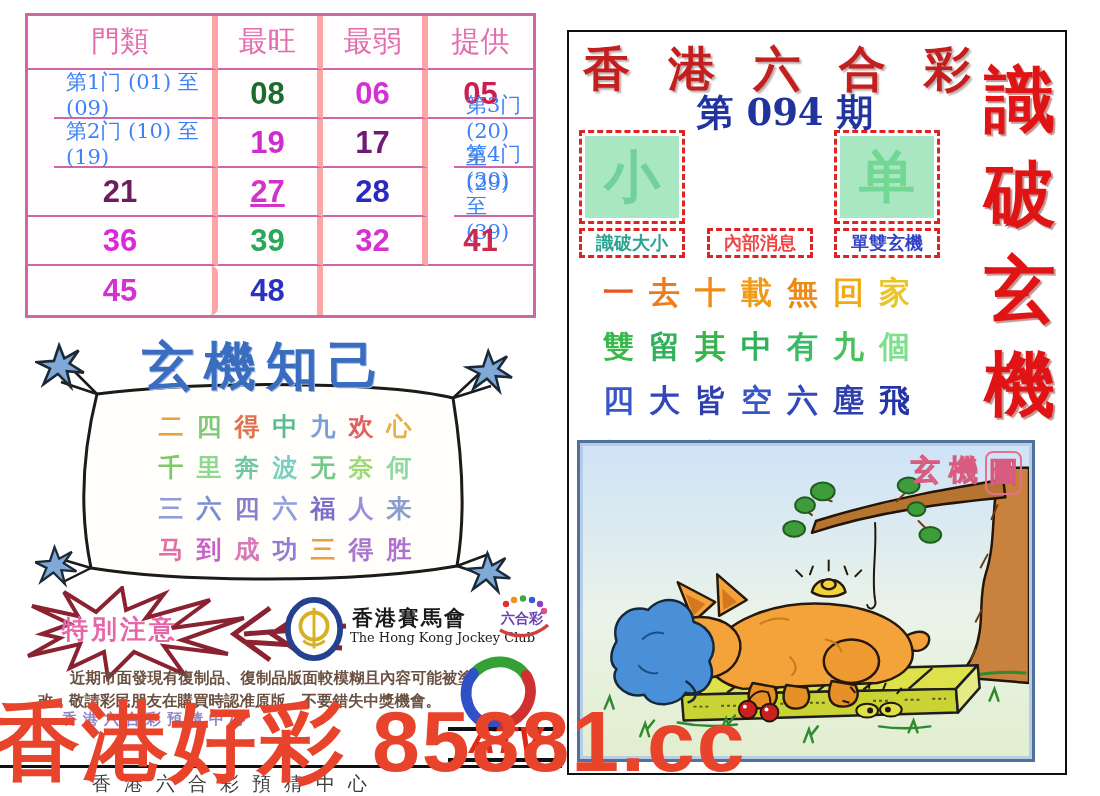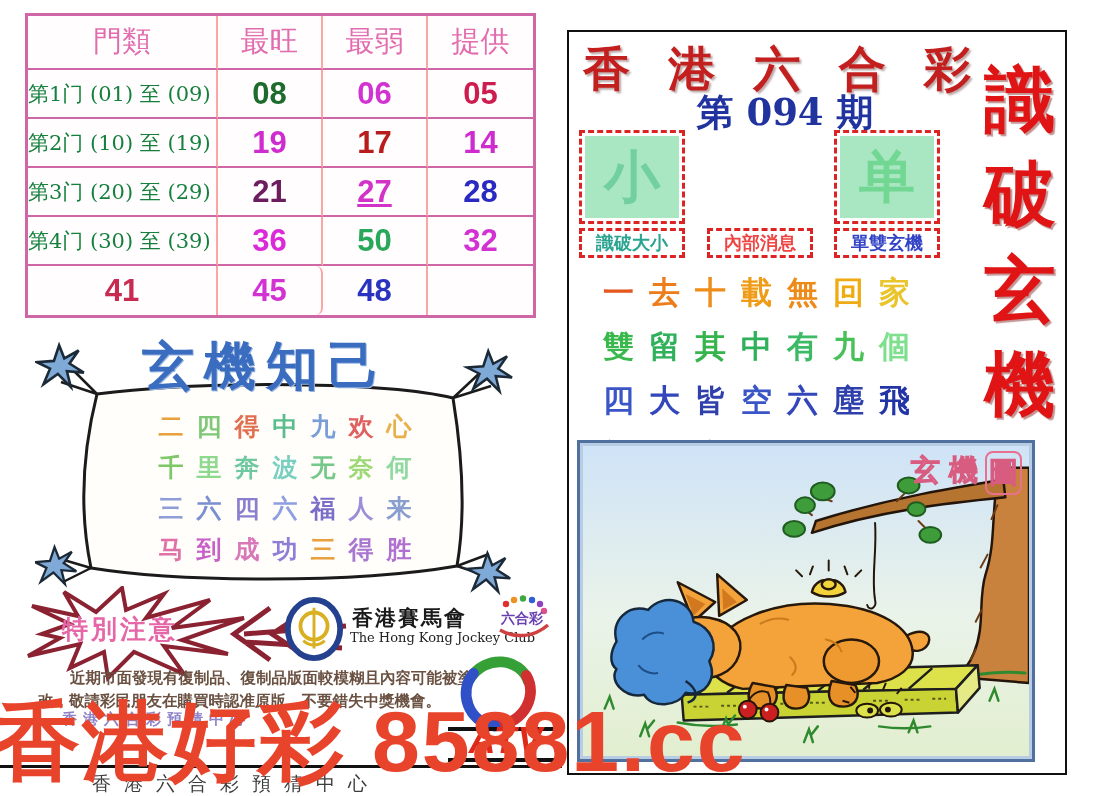--- a/index.html
+++ b/index.html
@@ -4,27 +4,27 @@
 <style>
   html,body{margin:0;padding:0;background:#ffffff;}
   .stage{position:relative;width:1100px;height:796px;background:#fff;overflow:hidden;
          font-family:"Liberation Sans",sans-serif;}
 
   
   .tbl{position:absolute;left:25px;top:13px;display:grid;
        grid-template-columns:190px 105px 105px 105px;
        grid-template-rows:54px repeat(5,49px);
        border:3px solid #cf66a6;background:#fffdfe;}
-  .tbl>div{border-right:2px solid #fca5a5;border-bottom:2px solid #cf66a6;
+  .tbl>div{border-right:6px solid #fca5a5;border-bottom:2px solid #cf66a6;
        display:flex;align-items:center;justify-content:center;box-sizing:border-box;}
   .tbl>div:nth-child(4n){border-right:none;}
   .tbl>div:nth-child(n+21){border-bottom:none;}
   .th{font-family:"DejaVu Serif",serif;font-size:29px;color:#e26cae;}
-  .cat{font-family:"DejaVu Serif",serif;font-size:21px;color:#15803d;
-       justify-content:flex-start !important;padding-left:0;}
+  .cat{font-family:"DejaVu Serif",serif;font-size:21px;color:#3b82f6;
+       justify-content:flex-start !important;padding-left:12px;margin-left:26px;}
   .num{font-size:31px;font-weight:bold;}
 
   
   .banner-title{position:absolute;left:142px;top:332px;font-size:52px;font-weight:bold;
        color:#3a6cc0;font-family:"DejaVu Serif",serif;letter-spacing:10px;z-index:3;
        text-shadow:1px 1px 0 #9ab6e0;}
   .banner-svg{position:absolute;left:35px;top:342px;width:480px;height:258px;z-index:1;}
   .banner-poem{position:absolute;left:110px;top:410px;width:350px;display:flex;
        flex-direction:column;gap:8px;z-index:2;}
   .b-line{display:flex;justify-content:center;gap:13px;font-size:25px;font-weight:bold;}
@@ -99,31 +99,30 @@
     <div class="th">最弱</div>
     <div class="th">提供</div>
 
     <div class="cat">第1门 (01) 至 (09)</div>
     <div class="num" style="color: rgb(29, 107, 45);">08</div>
     <div class="num" style="color: rgb(210, 50, 210); text-align: right;">06</div>
     <div class="num" style="color: rgb(204, 28, 80);">05</div>
 
     <div class="cat">第2门 (10) 至 (19)</div>
     <div class="num" style="color: rgb(207, 44, 207);">19</div>
-    <div class="num" style="color: #b91c1c;">17</div>
-    <div class="num" style="color: rgb(207, 44, 207);">14</div>
+    <div class="num" style="color: #701a75;">17</div>
 
     <div class="cat">第3门 (20) 至 (29)</div>
     <div class="num" style="color: rgb(107, 29, 94);">21</div>
     <div class="num" style="color: rgb(210, 50, 200); text-decoration: underline;">27</div>
     <div class="num" style="color: rgb(42, 42, 192);">28</div>
 
     <div class="cat">第4门 (30) 至 (39)</div>
     <div class="num" style="color: rgb(218, 42, 218);">36</div>
-    <div class="num" style="color: rgb(42, 168, 90);">50</div>
+    <div class="num" style="color: rgb(42, 168, 90);">39</div>
     <div class="num" style="color: rgb(210, 50, 210);">32</div>
 
     <div class="num" style="color: rgb(200, 42, 80);">41</div>
     <div class="num" style="color: rgb(210, 50, 210); border-radius: 7px;">45</div>
     <div class="num" style="color: rgb(42, 50, 192);">48</div>
   </div>
 
   <svg class="banner-svg" viewBox="0 0 480 258">
     <defs>
       <path id="bird" d="M17,1 L21,11 L32,5 L25,15 L36,22 L23,21 L26,33 L16,23 L5,31 L10,19 L0,14 L13,13 Z"></path>

